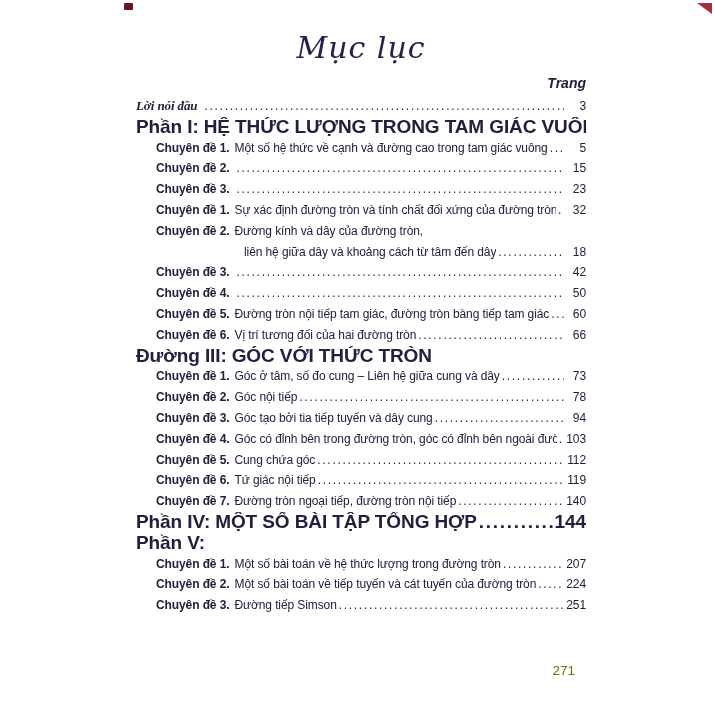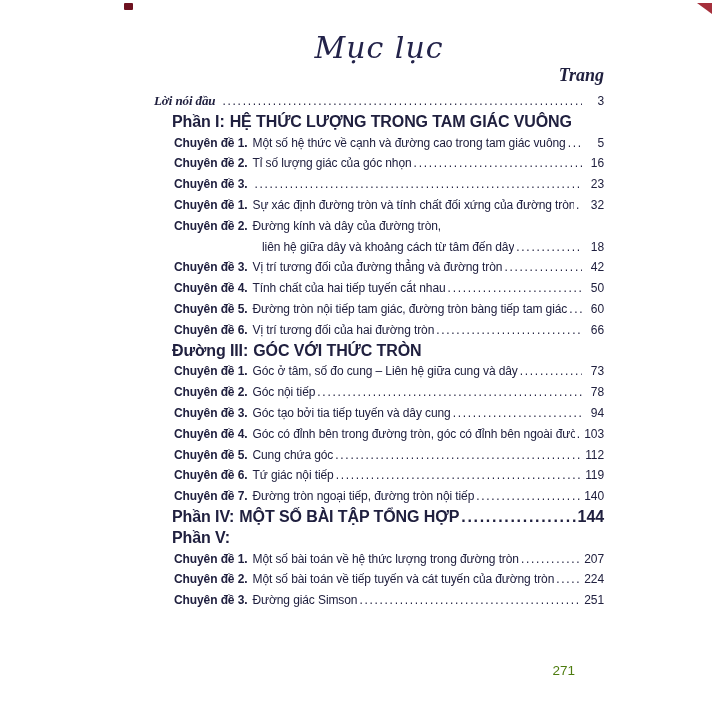--- a/index.html
+++ b/index.html
@@ -15,52 +15,52 @@
     position: absolute; left: 124px; top: 3px;
     width: 9px; height: 7px; background: #6e1220; border-radius: 1px;
   }
   .corner-tr {
     position: absolute; right: 3px; top: 3px;
     width: 15px; height: 11px; background: #a5303c;
     clip-path: polygon(0 0, 100% 0, 100% 100%);
   }
   .page {
     position: absolute;
-    left: 154px; top: 30px;
+    left: 136px; top: 30px;
     width: 450px;
   }
   .title {
     font-family: "DejaVu Serif", serif;
     font-style: italic;
     font-weight: normal;
     font-size: 30px;
     text-align: center;
     letter-spacing: 1px;
     color: #23234a;
   }
   .trang {
     text-align: right;
-    font-family: Liberation Serif, serif;
+    font-family: Liberation Sans, sans-serif;
     font-weight: bold;
     font-style: italic;
-    font-size: 18px;
+    font-size: 14px;
+    margin-top: 10px;
   }
   .toc { margin-top: 5px; }
   .row {
     display: flex;
     align-items: baseline;
     font-size: 12px;
     line-height: 20.8px;
     white-space: nowrap;
     letter-spacing: -0.1px;
   }
   .row.part {
     font-weight: bold;
-    font-size: 16px;
-    margin-left: 18px;
+    font-size: 19px;
   }
   .row.intro .label {
     font-family: "Liberation Serif", serif;
     font-style: italic;
     font-size: 13px;
   }
   .row.chapter { padding-left: 20px; }
   .row.cont { padding-left: 108px; }
   .label { font-weight: bold; margin-right: 5px; flex: 0 0 auto; }
   .text { flex: 0 1 auto; min-width: 0; overflow: hidden; }
@@ -104,23 +104,22 @@
         <span class="text">HỆ THỨC LƯỢNG TRONG TAM GIÁC VUÔNG</span>
       </div>
       <div class="row chapter">
         <span class="label">Chuyên đề 1.</span>
         <span class="text">Một số hệ thức về cạnh và đường cao trong tam giác vuông</span>
         <span class="dots"></span>
         <span class="pg">5</span>
       </div>
       <div class="row chapter">
         <span class="label">Chuyên đề 2.</span>
-        <span class="text">Tỉ số lượng giác của góc nhọn</span>
-        <span class="dots"></span>
-        <span class="pg">16</span>
+        <span class="dots"></span>
+        <span class="pg">15</span>
       </div>
       <div class="row chapter">
         <span class="label">Chuyên đề 3.</span>
         <span class="dots"></span>
         <span class="pg">23</span>
       </div>
       <div class="row chapter">
         <span class="label">Chuyên đề 1.</span>
         <span class="text">Sự xác định đường tròn và tính chất đối xứng của đường tròn</span>
         <span class="dots"></span>
@@ -130,27 +129,25 @@
         <span class="label">Chuyên đề 2.</span>
         <span class="text">Đường kính và dây của đường tròn,</span>
       </div>
       <div class="row cont">
         <span class="text">liên hệ giữa dây và khoảng cách từ tâm đến dây</span>
         <span class="dots"></span>
         <span class="pg">18</span>
       </div>
       <div class="row chapter">
         <span class="label">Chuyên đề 3.</span>
-        <span class="text">Vị trí tương đối của đường thẳng và đường tròn</span>
         <span class="dots"></span>
         <span class="pg">42</span>
       </div>
       <div class="row chapter">
         <span class="label">Chuyên đề 4.</span>
-        <span class="text">Tính chất của hai tiếp tuyến cắt nhau</span>
         <span class="dots"></span>
         <span class="pg">50</span>
       </div>
       <div class="row chapter">
         <span class="label">Chuyên đề 5.</span>
         <span class="text">Đường tròn nội tiếp tam giác, đường tròn bàng tiếp tam giác</span>
         <span class="dots"></span>
         <span class="pg">60</span>
       </div>
       <div class="row chapter">
@@ -221,20 +218,20 @@
         <span class="pg">207</span>
       </div>
       <div class="row chapter">
         <span class="label">Chuyên đề 2.</span>
         <span class="text">Một số bài toán về tiếp tuyến và cát tuyến của đường tròn</span>
         <span class="dots"></span>
         <span class="pg">224</span>
       </div>
       <div class="row chapter">
         <span class="label">Chuyên đề 3.</span>
-        <span class="text">Đường giác Simson</span>
+        <span class="text">Đường tiếp Simson</span>
         <span class="dots"></span>
         <span class="pg">251</span>
       </div>
     </div>
 </div>
 
 <div class="footer-num">271</div>
 
 </body></html>

